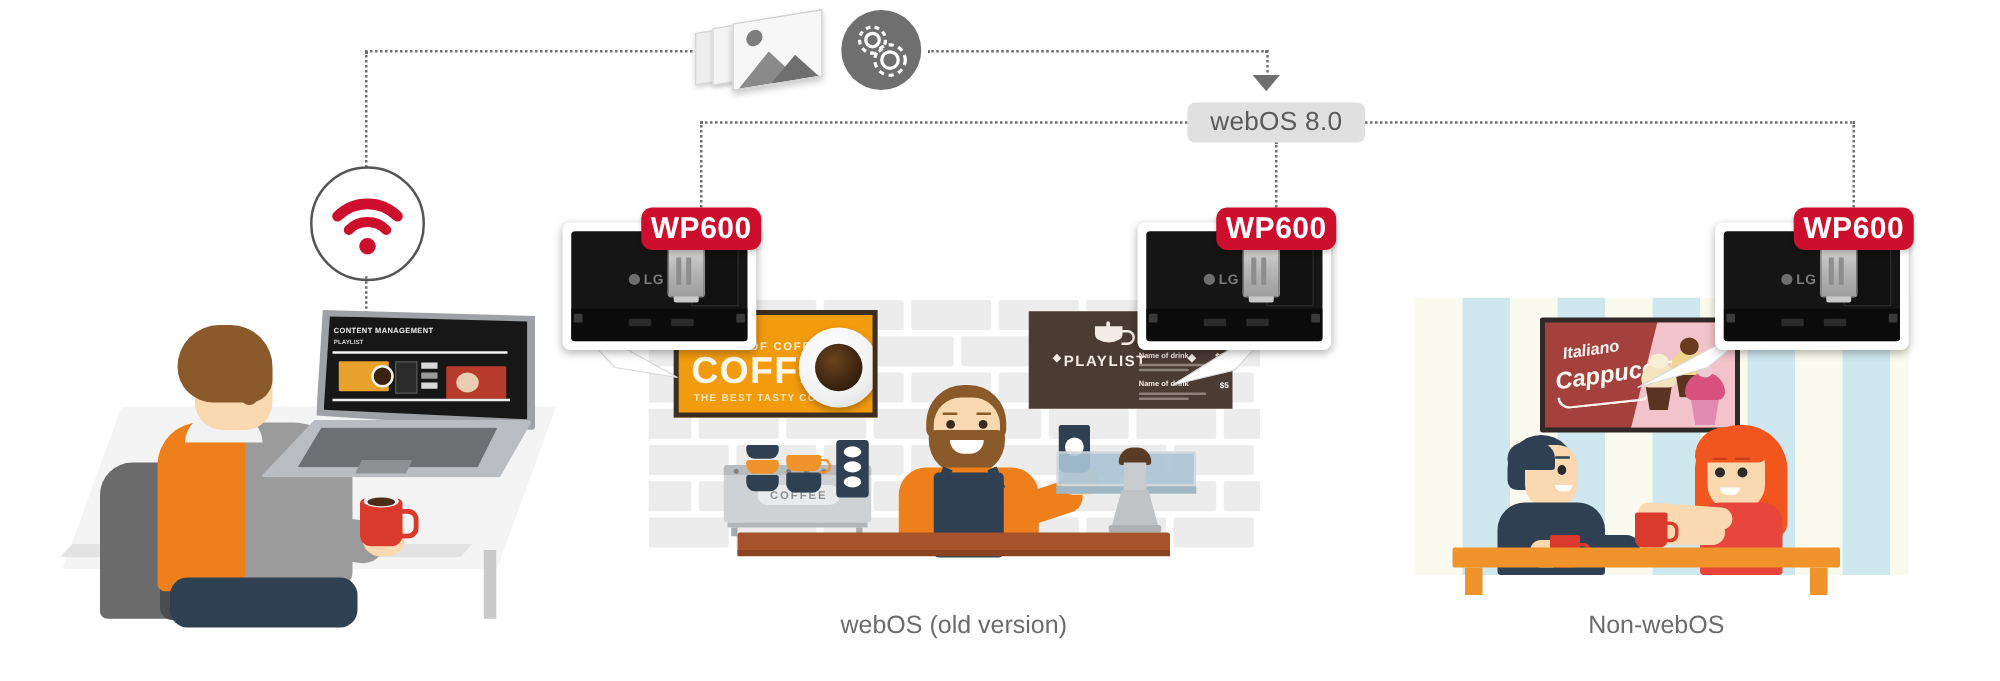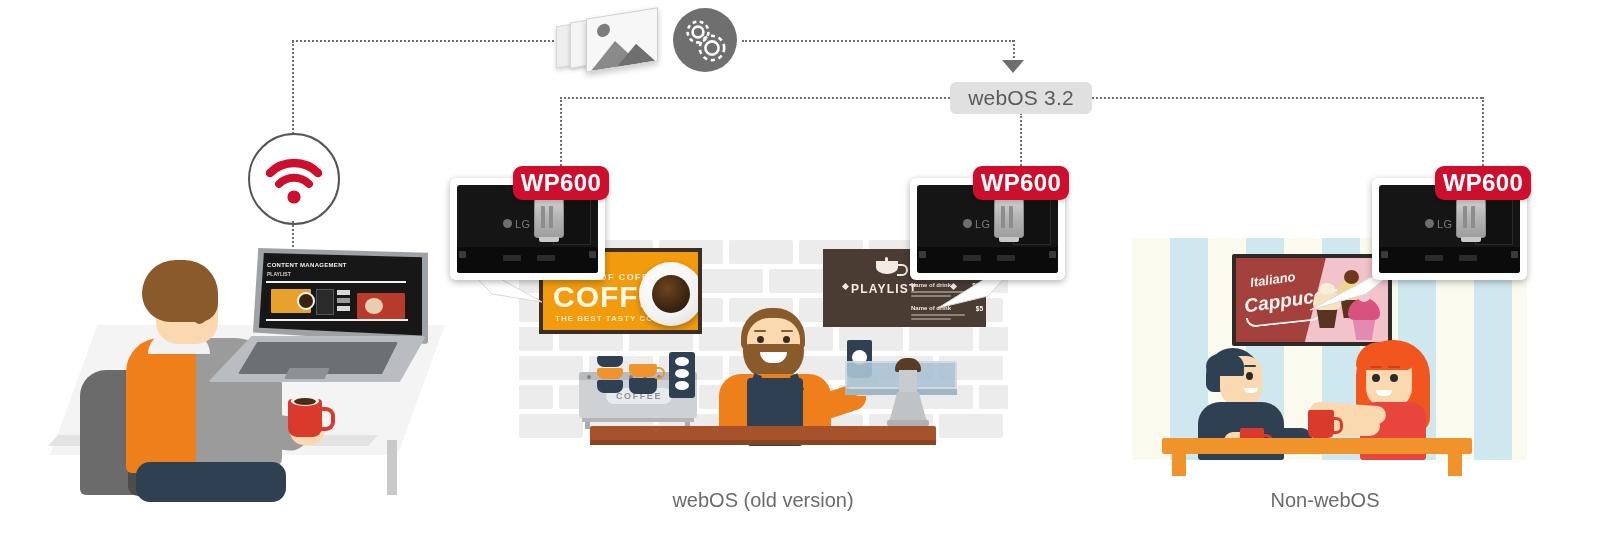--- a/index.html
+++ b/index.html
@@ -23,21 +23,21 @@
   .wp-tag{position:absolute;background:#ce0e2d;color:#ffffff;border-radius:9px;
     font-size:24px;font-weight:bold;letter-spacing:.4px;display:flex;align-items:center;justify-content:center;
     box-shadow:0 2px 4px rgba(0,0,0,.18);z-index:40;}
 
   
   .callout{position:absolute;background:#ffffff;border-radius:6px;
     box-shadow:0 2px 7px rgba(0,0,0,.30);z-index:30;}
   .callout-tail{position:absolute;z-index:29;}
 
   .monback{position:absolute;background:#151515;border-radius:3px;overflow:hidden;}
-  .monback .lgtxt{position:absolute;color:#7c7c7c;font-weight:normal;font-size:11px;letter-spacing:.5px;}
+  .monback .lgtxt{position:absolute;color:#7c7c7c;font-weight:bold;font-size:11px;letter-spacing:.5px;}
   .monback .lgdot{position:absolute;width:9px;height:9px;border-radius:50%;background:#6e6e6e;}
   .monback .panelseam{position:absolute;background:#0b0b0b;}
   .monback .vesa{position:absolute;border:1px solid #2a2a2a;background:#111;}
   .monback .foot{position:absolute;background:#2b2b2b;border-radius:1px;}
   .monback .sidetab{position:absolute;background:#3a3a3a;border-radius:1px;}
 
   .player{position:absolute;background:linear-gradient(180deg,#d2d2d2 0%,#b6b6b6 45%,#9e9e9e 100%);
     border:1px solid #8e8e8e;border-radius:3px;}
   .player .slot{position:absolute;background:#8d8d8d;border-radius:1px;}
   .player .lip{position:absolute;left:14%;right:14%;bottom:-5px;height:5px;background:#c9c9c9;border-radius:0 0 2px 2px;}
@@ -115,21 +115,21 @@
       <g fill="none" stroke="#ffffff" stroke-width="2.6">
         <circle cx="25" cy="24" r="5.4"></circle>
         <circle cx="25" cy="24" r="10.4" stroke-dasharray="3.8 3.4"></circle>
         <circle cx="39" cy="40" r="6.6"></circle>
         <circle cx="39" cy="40" r="12.2" stroke-dasharray="4.2 3.8"></circle>
       </g>
     </svg>
   </div>
 
   <div class="os-badge" style="left:950px;top:82px;width:142px;height:32px;">
-    <span>webOS 3.2</span>
+    <span>webOS 8.0</span>
   </div>
 
   <div class="wifi-circle" style="left:248px;top:133px;width:88px;height:88px;">
     <svg width="88" height="88" viewBox="0 0 88 88" aria-hidden="true">
       <g fill="none" stroke="#ce0e2d" stroke-linecap="round">
         <path d="M20 38 A34 34 0 0 1 68 38" stroke-width="8.5"></path>
         <path d="M29 49 A21 21 0 0 1 59 49" stroke-width="8"></path>
       </g>
       <circle cx="44" cy="62" r="6.6" fill="#ce0e2d"></circle>
     </svg>

